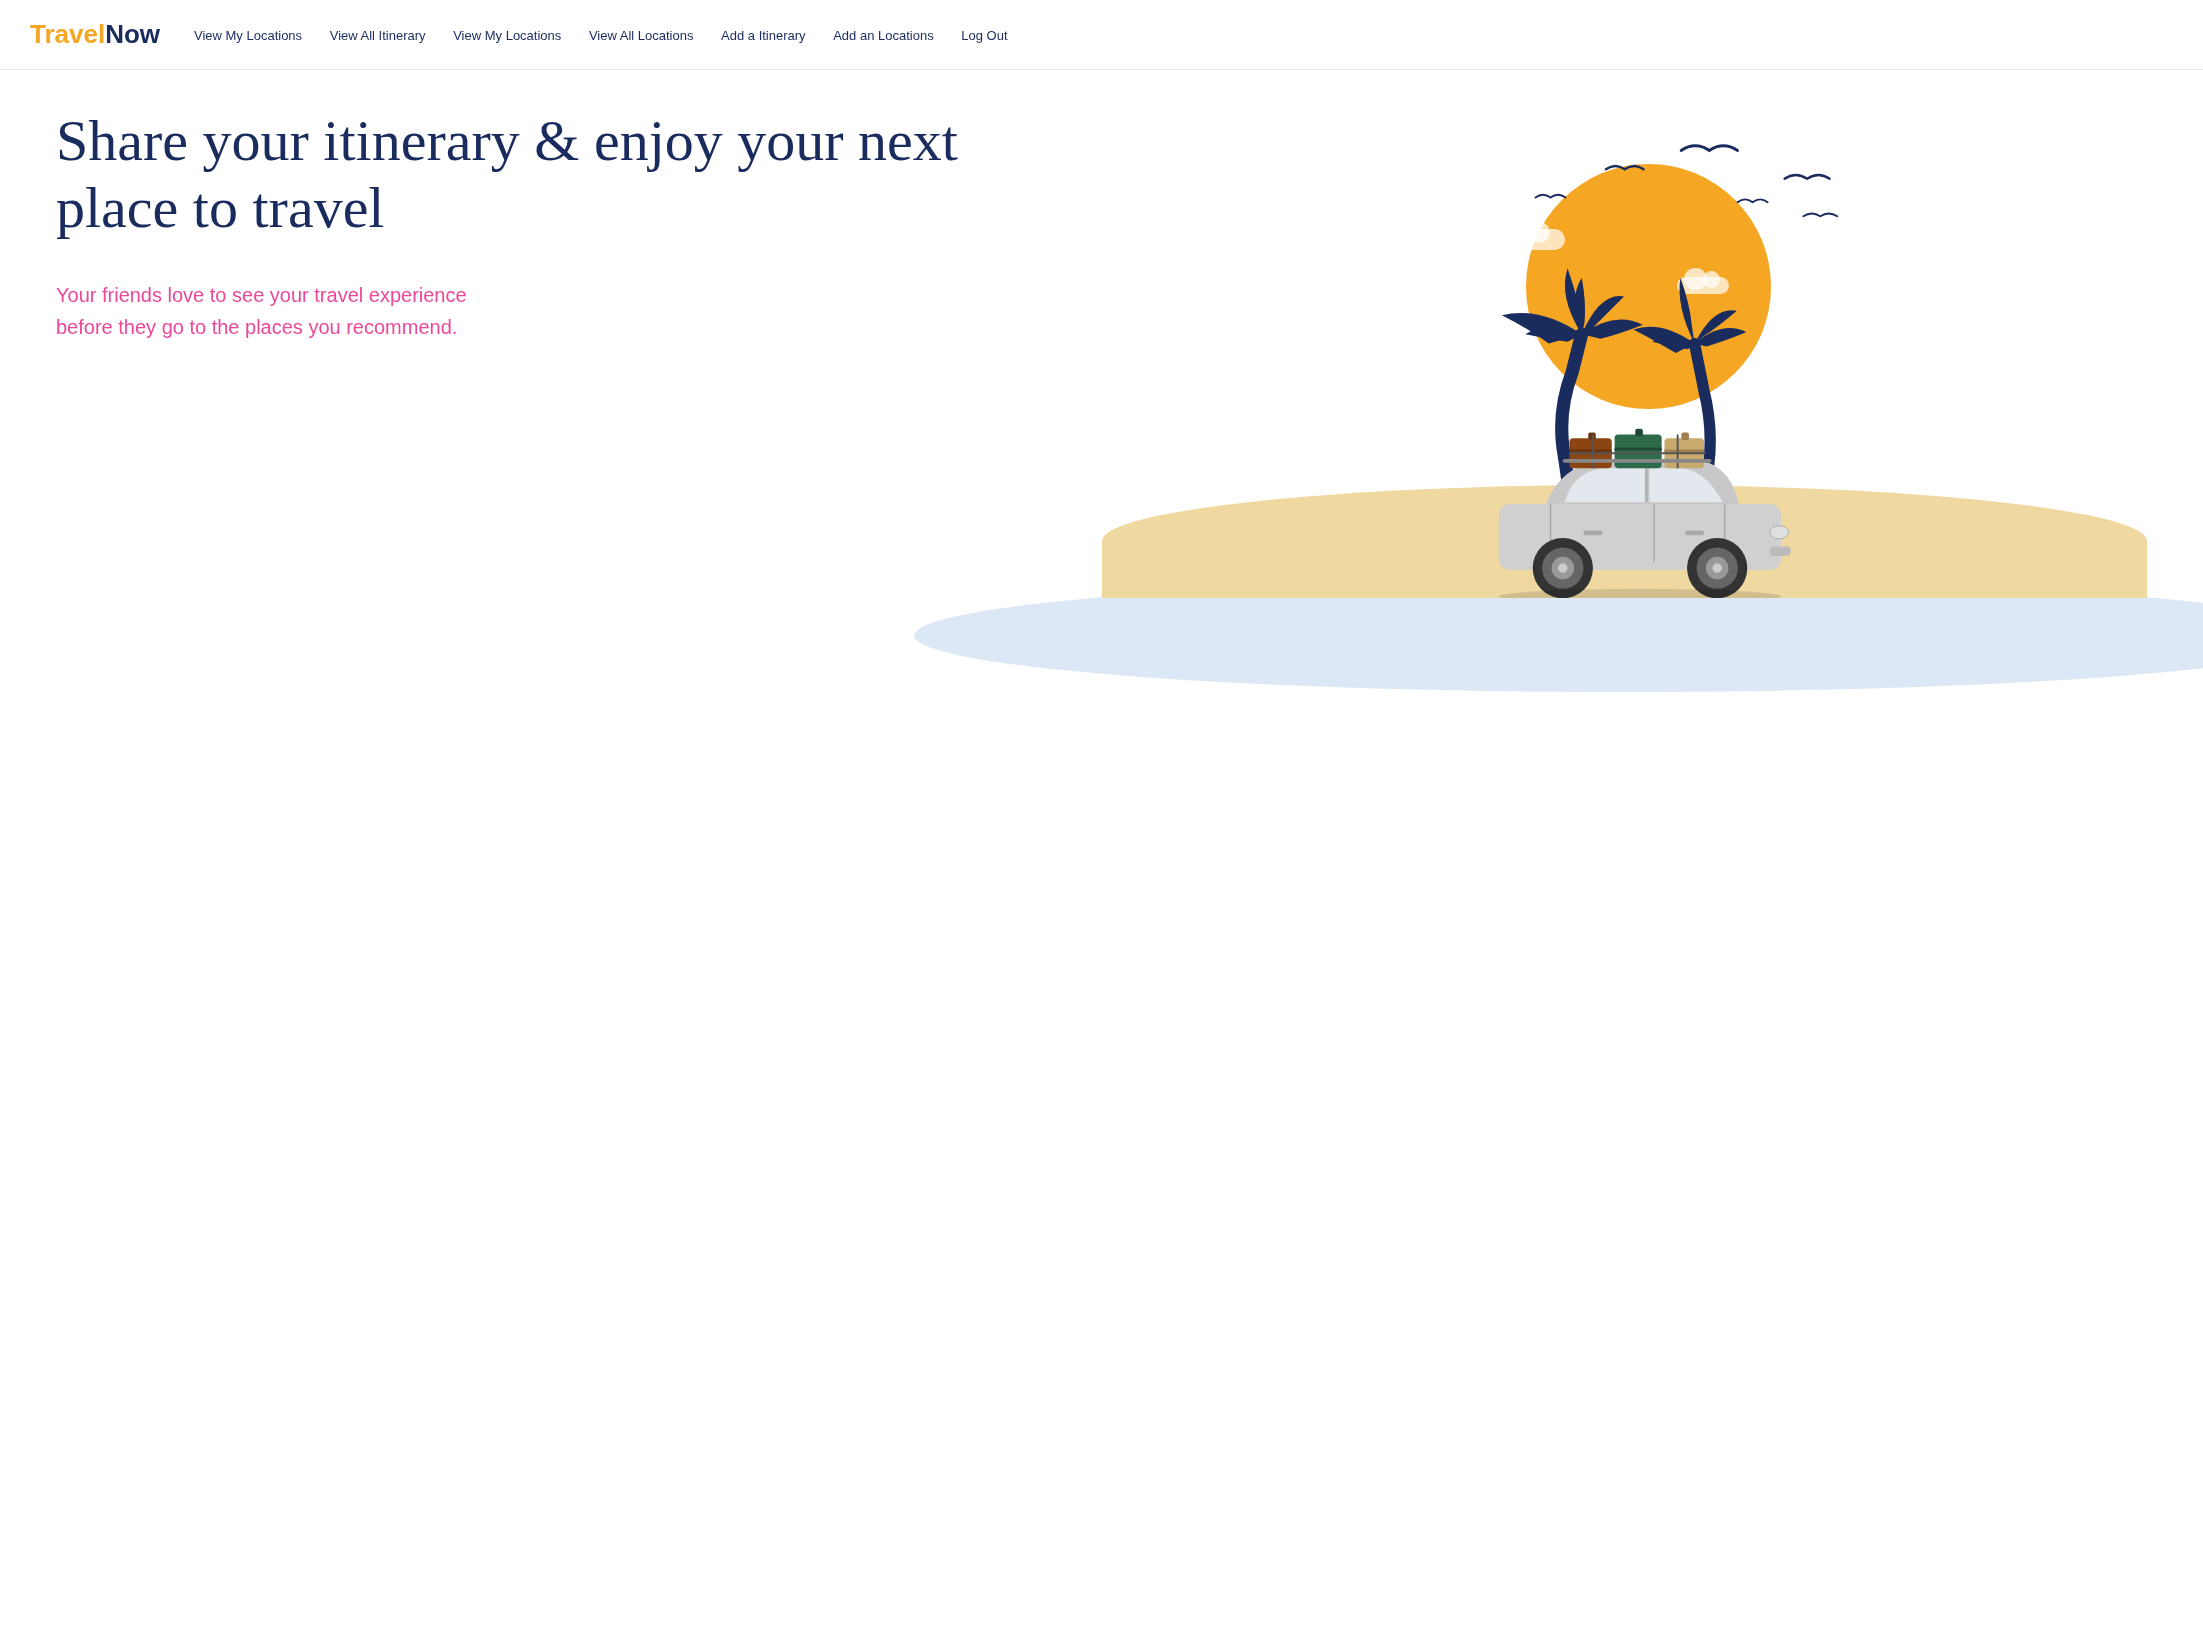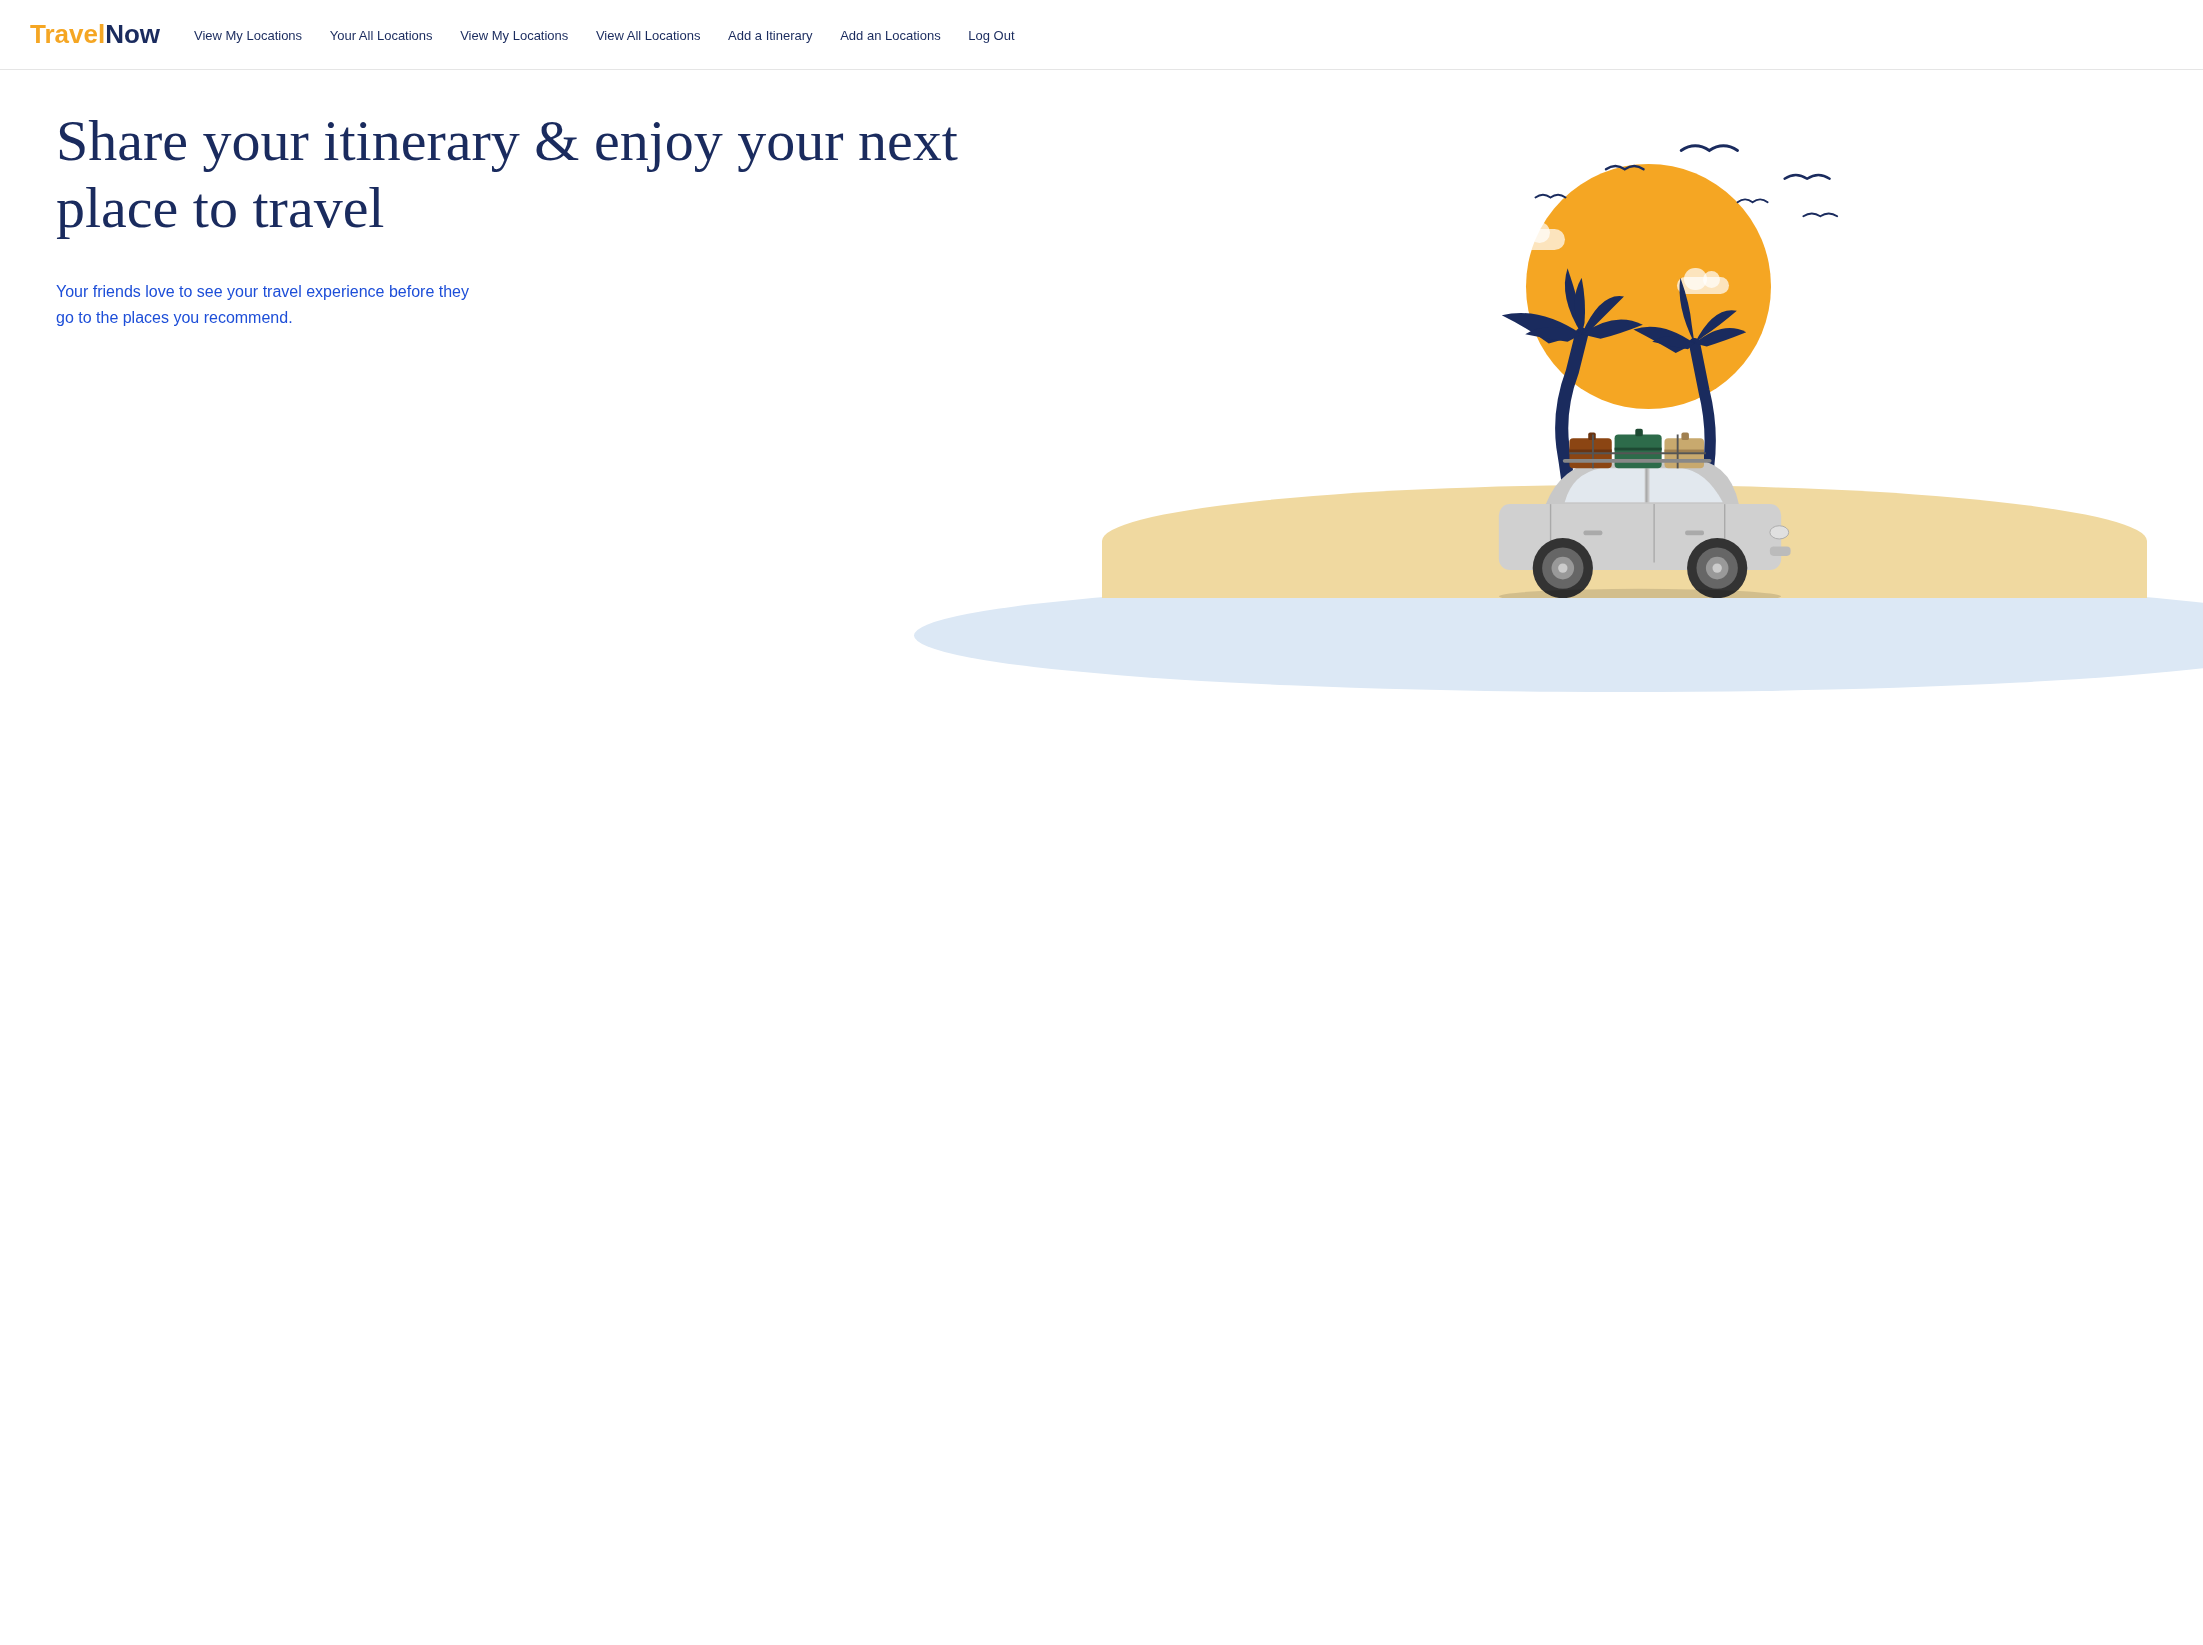--- a/index.html
+++ b/index.html
@@ -60,22 +60,22 @@
     }
     .hero-title {
       font-size: 58px;
       line-height: 1.15;
       color: #1a2b5e;
       font-family: Georgia, serif;
       font-weight: 400;
       margin-bottom: 38px;
     }
     .hero-subtitle {
-      font-size: 16px;
-      color: #1d4ed8;
+      font-size: 20px;
+      color: #ec4899;
       font-family: Arial, sans-serif;
       line-height: 1.6;
       max-width: 414px;
     }
 
     
     .right-section {
       flex: 0 0 50%;
       max-width: 50%;
       position: relative;
@@ -179,21 +179,21 @@
 
 <nav>
   <div class="nav-logo">
     <span class="travel">Travel</span><span class="now">Now</span>
   </div>
   <ul class="nav-links">
     <li>
       <a href="#">View My Locations</a>
     </li>
     <li>
-      <a href="#">Your All Locations</a>
+      <a href="#">View All Itinerary</a>
     </li>
     <li>
       <a href="#">View My Locations</a>
     </li>
     <li>
       <a href="#">View All Locations</a>
     </li>
     <li>
       <a href="#">Add a Itinerary</a>
     </li>

